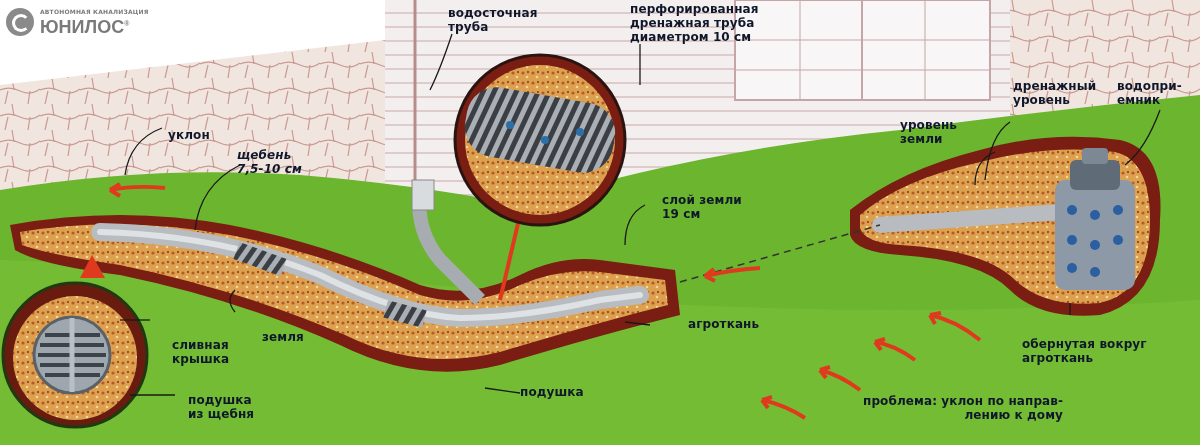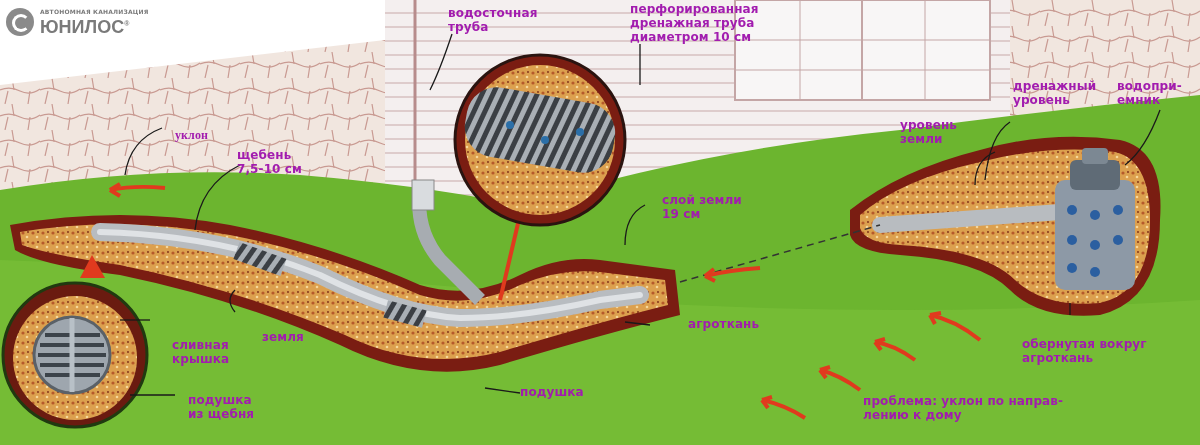--- a/index.html
+++ b/index.html
@@ -1,19 +1,19 @@
 <!DOCTYPE html>
 <html><head>
 <meta charset="utf-8">
 <style>
   html,body{margin:0;padding:0;}
   body{width:1200px;height:445px;overflow:hidden;background:#ffffff;font-family:"DejaVu Sans","Liberation Sans",sans-serif;}
   #stage{position:relative;width:1200px;height:445px;overflow:hidden;}
   svg.bg{position:absolute;left:0;top:0;}
-  .lbl{position:absolute;font-weight:bold;font-size:12px;line-height:14px;color:#a21caf;white-space:pre-line;letter-spacing:0.1px;}
+  .lbl{position:absolute;font-weight:bold;font-size:12px;line-height:14px;color:#0f172a;white-space:pre-line;letter-spacing:0.1px;}
   .logo{position:absolute;left:6px;top:8px;display:flex;align-items:center;gap:6px;}
   .logo-mark{width:28px;height:28px;border-radius:50%;background:#8a8a8a;position:relative;}
   .logo-mark:after{content:"";position:absolute;left:6px;top:6px;width:12px;height:12px;border:3px solid #fff;border-radius:50%;border-right-color:transparent;}
   .logo-text{display:flex;flex-direction:column;}
   .logo-sub{font-size:6px;color:#7a7a7a;font-weight:bold;letter-spacing:0.2px;}
   .logo-name{font-size:18px;color:#7a7a7a;font-weight:bold;line-height:18px;font-family:"Liberation Sans",sans-serif;}
   .logo-name sup{font-size:7px;}
 </style>
 </head>
 <body>
@@ -155,35 +155,35 @@
       <span class="logo-sub">АВТОНОМНАЯ КАНАЛИЗАЦИЯ</span>
       <span class="logo-name"><span>ЮНИЛОС</span><sup>®</sup></span>
     </div>
   </div>
 
   <div class="lbl" style="left:448px;top:6px;">водосточная
 труба</div>
   <div class="lbl" style="left:630px;top:2px;">перфорированная
 дренажная труба
 диаметром 10 см</div>
-  <div class="lbl" style="left:175px;top:128px;font-family:Liberation Serif, serif;">уклон</div>
-  <div class="lbl" style="left:237px;top:148px;">щебень
+  <div class="lbl" style="left:168px;top:128px;">уклон</div>
+  <div class="lbl" style="left:237px;top:148px;font-style:italic;">щебень
 7,5-10 см</div>
   <div class="lbl" style="left:662px;top:193px;">слой земли
 19 см</div>
   <div class="lbl" style="left:1013px;top:79px;">дренажный
 уровень</div>
   <div class="lbl" style="left:1117px;top:79px;">водопри-
 емник</div>
   <div class="lbl" style="left:900px;top:118px;">уровень
 земли</div>
   <div class="lbl" style="left:172px;top:338px;">сливная
 крышка</div>
   <div class="lbl" style="left:188px;top:393px;">подушка
 из щебня</div>
   <div class="lbl" style="left:262px;top:330px;">земля</div>
   <div class="lbl" style="left:688px;top:317px;">агроткань</div>
   <div class="lbl" style="left:520px;top:385px;">подушка</div>
   <div class="lbl" style="left:1022px;top:337px;">обернутая вокруг
 агроткань</div>
-  <div class="lbl" style="left:863px;top:394px;">проблема: уклон по направ-
+  <div class="lbl" style="left:863px;top:394px;text-align:right;">проблема: уклон по направ-
 лению к дому</div>
 </div>
 
 </body></html>

